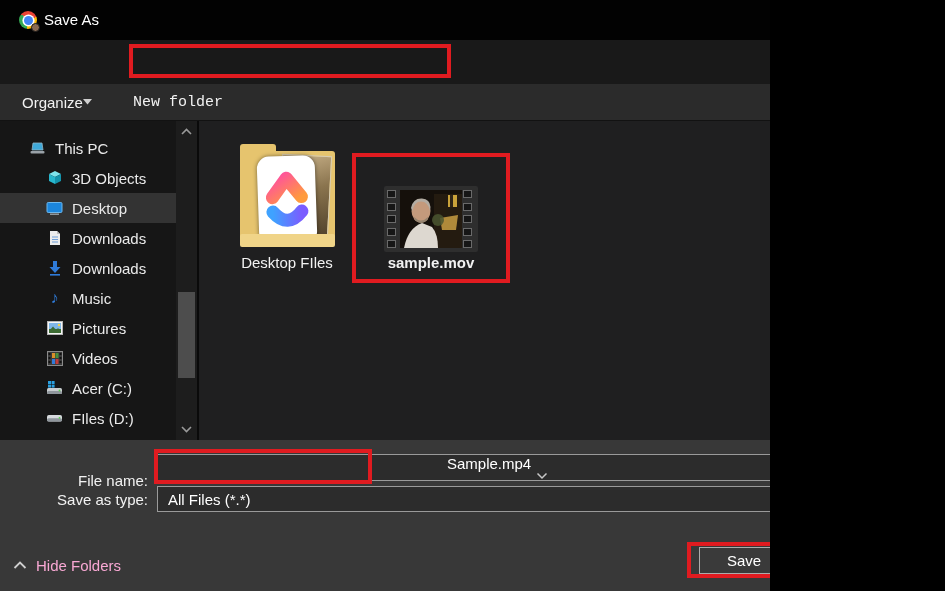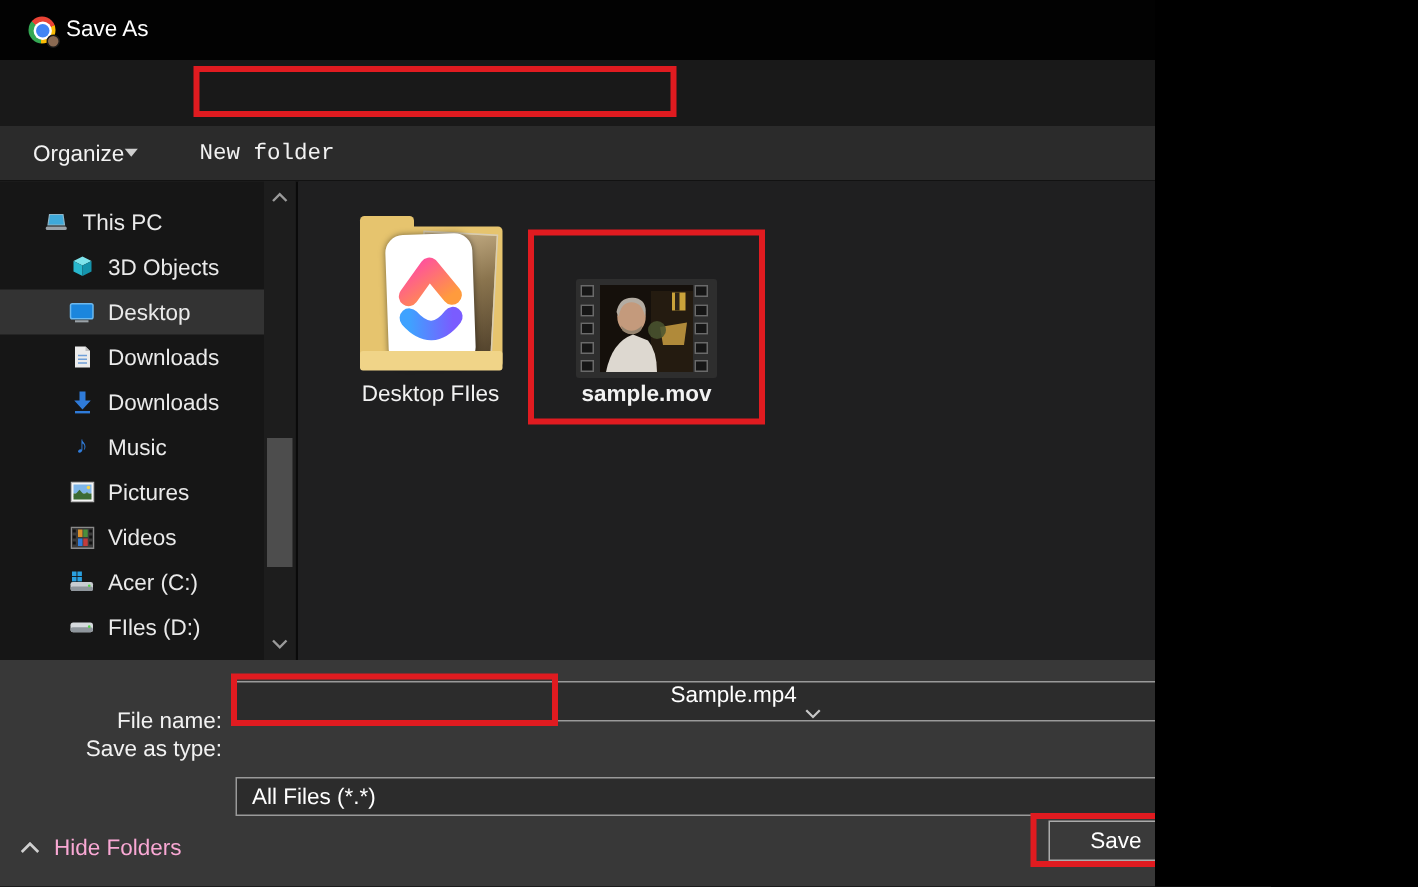--- a/index.html
+++ b/index.html
@@ -377,21 +377,21 @@
     <div class="combo" style="top:14px;height:27px;flex-direction:column;">
       <input type="text" value="Sample.mp4" style="">
       <span class="chev">
         <svg width="12" height="8" viewBox="0 0 12 8">
             <polyline points="1.5,1.5 6,6 10.5,1.5" fill="none" stroke="#c8c8c8" stroke-width="1.5"></polyline>
           </svg>
       </span>
     </div>
 
     <div class="field-label" style="left:28px;top:51px;width:120px;">Save as type:</div>
-    <div class="combo" style="top:46px;height:26px;margin-top:32px;">
+    <div class="combo" style="top:46px;height:26px;">
       <span class="val">All Files (*.*)</span>
       <span class="chev">
         <svg width="12" height="8" viewBox="0 0 12 8">
             <polyline points="1.5,1.5 6,6 10.5,1.5" fill="none" stroke="#c8c8c8" stroke-width="1.5"></polyline>
           </svg>
       </span>
     </div>
   </div>
 
   <div class="abs hide-folders">

